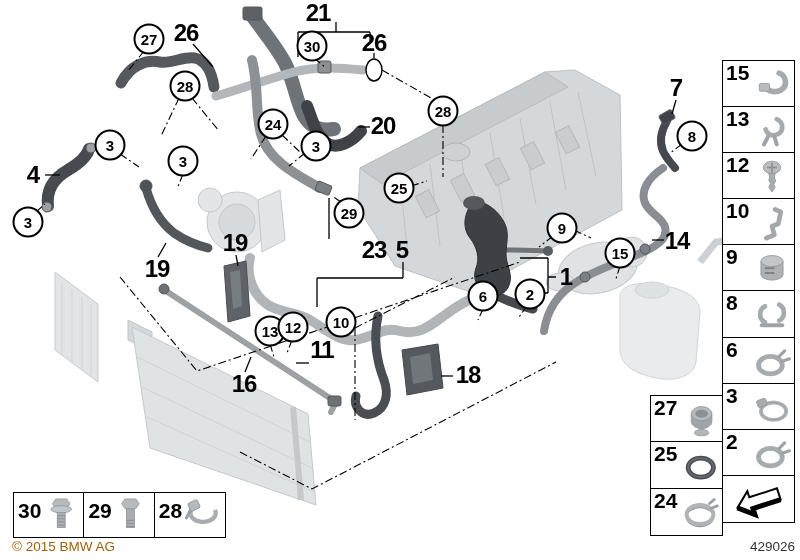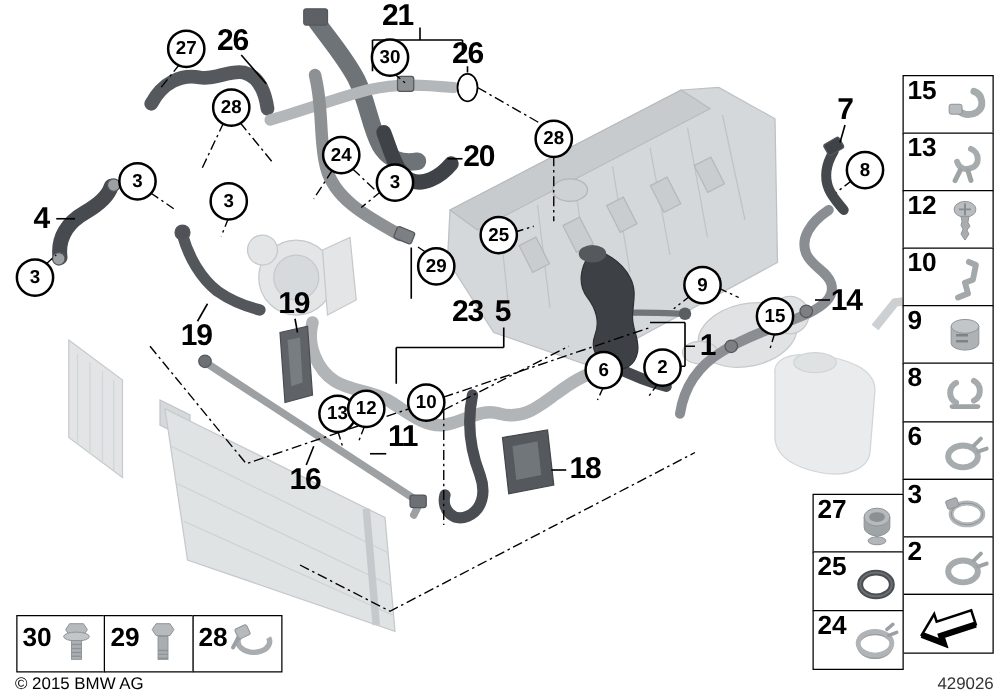--- a/index.html
+++ b/index.html
@@ -16,21 +16,21 @@
   .legend-col{position:absolute;}
   .legend-cell{position:relative;background:#fff;border:1.6px solid #000;box-sizing:border-box;
                cursor:pointer;}
   .legend-cell + .legend-cell{margin-top:-1.6px;}
   .legend-cell .num{position:absolute;left:3px;top:0px;font-size:21px;font-weight:bold;color:#000;}
   .legend-cell svg.icon{position:absolute;right:1px;top:5px;}
   .legend-row{position:absolute;display:flex;}
   .legend-row .legend-cell + .legend-cell{margin-top:0;margin-left:-1.6px;}
   .legend-row .legend-cell .num{top:6px;left:4px;}
   .legend-row .legend-cell svg.icon{top:2px;right:1px;}
-  .footer-text{position:absolute;color:#000000;font-size:13.5px;}
+  .footer-text{position:absolute;color:#a16207;font-size:13.5px;}
   #copyright{left:12px;top:539px;}
   #diagram-number{left:722px;top:539px;width:73px;text-align:right;color:#333;}
 </style>
 </head>
 <body>
 
 <div class="stage">
 
   <svg width="0" height="0" style="position:absolute" aria-hidden="true">
     <defs>

